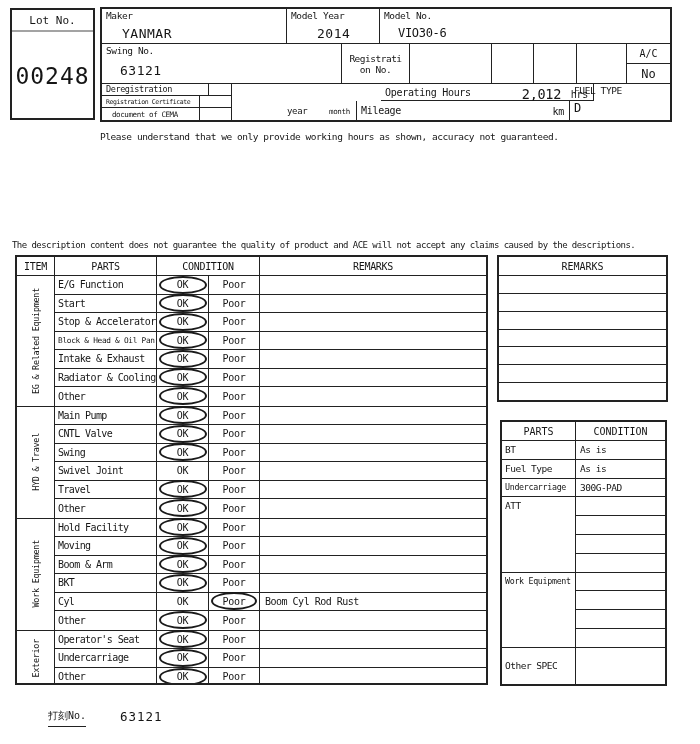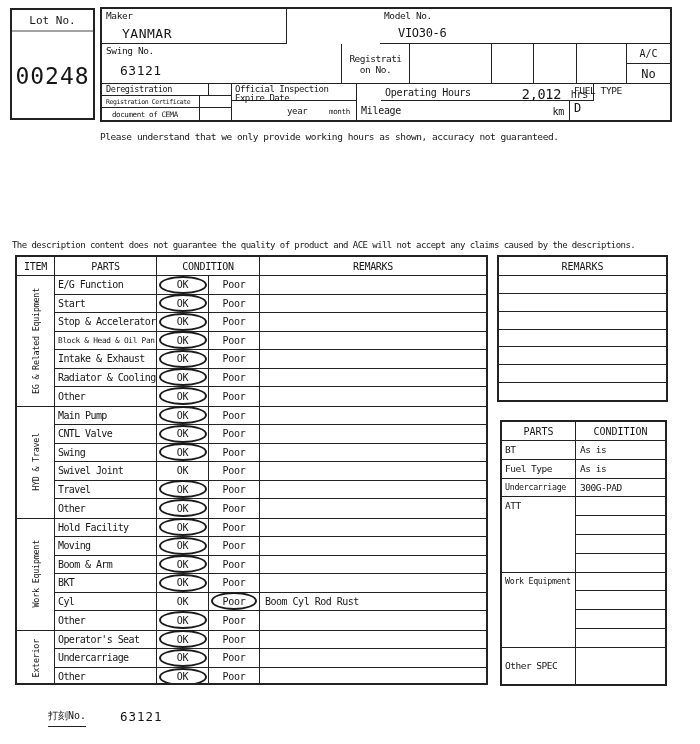--- a/index.html
+++ b/index.html
@@ -90,20 +90,24 @@
   <div id="lot-head">Lot No.</div>
   <div id="lot-val">00248</div>
 </div>
 
 <div class="abs" id="head-table">
 
   <div class="cell br bb" style="left:0;top:0;width:185px;height:35px;">
     <div class="lbl">Maker</div>
     <div class="val13" style="left:20px;top:17px;">YANMAR</div>
   </div>
+  <div class="cell br bb" style="left:185px;top:0;width:93px;height:35px;">
+    <div class="lbl">Model Year</div>
+    <div class="val13" style="left:30px;top:17px;">2014</div>
+  </div>
   <div class="cell bb" style="left:278px;top:0;width:290px;height:35px;">
     <div class="lbl">Model No.</div>
     <div class="val12" style="left:18px;top:17px;">VIO30-6</div>
   </div>
 
   <div class="cell br bb" style="left:0;top:35px;width:240px;height:40px;">
     <div class="lbl">Swing No.</div>
     <div class="val13" style="left:18px;top:19px;">63121</div>
   </div>
   <div class="cell br bb" id="regno-cell" style="left:240px;top:35px;width:68px;height:40px;">Registrati
@@ -115,22 +119,20 @@
   <div class="cell bb acc" style="left:525px;top:35px;width:43px;height:20px;font-size:10px;">A/C</div>
   <div class="cell bb acc" style="left:525px;top:55px;width:43px;height:20px;font-size:12px;">No</div>
 
   <div class="cell br bb doc-lbl" style="left:0;top:75px;width:107px;height:12px;font-size:8.5px;padding-left:4px;">Deregistration</div>
   <div class="cell br bb" style="left:98px;top:75px;width:32px;height:12px;"></div>
   <div class="cell br bb doc-lbl" style="left:0;top:87px;width:98px;height:12px;font-size:6.5px;padding:2px 0 0 4px;">Registration Certificate</div>
   <div class="cell br bb" style="left:98px;top:87px;width:32px;height:12px;"></div>
   <div class="cell br doc-lbl" style="left:0;top:99px;width:98px;height:12px;font-size:7.5px;padding:2px 0 0 10px;">document of CEMA</div>
   <div class="cell br" style="left:98px;top:99px;width:32px;height:12px;"></div>
 
-  <div class="cell br bb" id="oi-top" style="left:130px;top:75px;width:125px;height:17px;">Official Inspection
-Expire Date</div>
   <div class="cell br" style="left:130px;top:92px;width:125px;height:19px;">
     <span class="unit" style="left:55px;bottom:4px;font-size:9px;">year</span>
     <span class="unit" style="right:6px;bottom:4px;font-size:7.5px;">month</span>
   </div>
 
   <div class="cell br bb" style="left:255px;top:75px;width:213px;height:17px;margin-left:24px;">
     <span class="unit" style="left:4px;top:3px;font-size:10px;">Operating Hours</span>
     <span class="unit" style="right:32px;top:2px;font-size:13.5px;">2,012</span>
     <span class="unit" style="right:5px;top:5px;font-size:10px;">hrs</span>
   </div>

